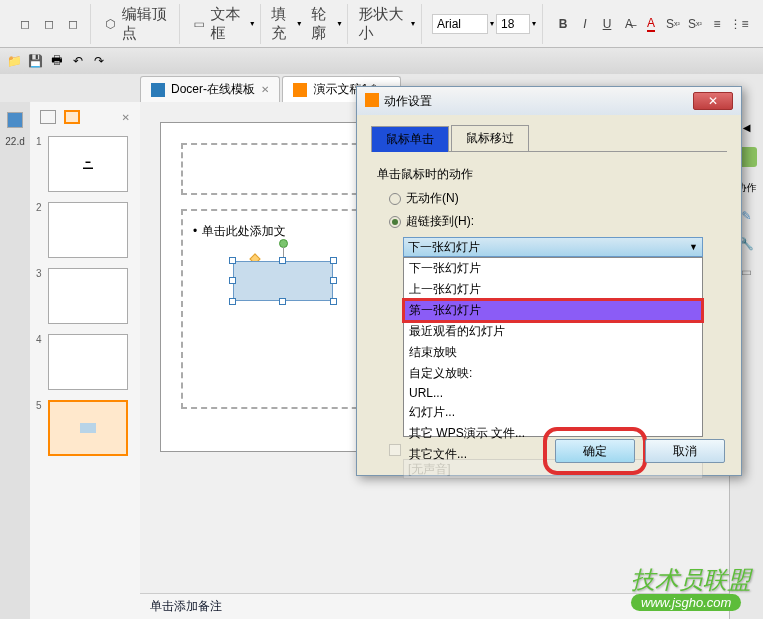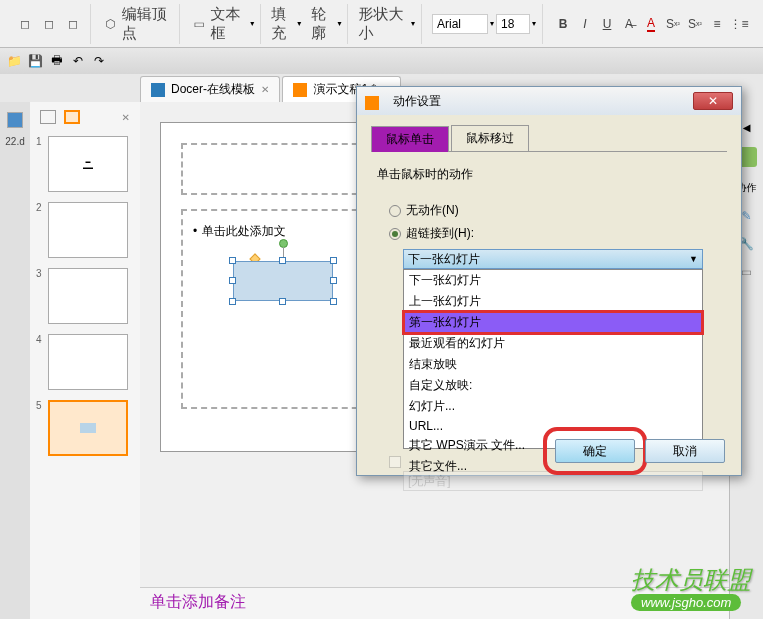--- a/index.html
+++ b/index.html
@@ -33,32 +33,32 @@
 .slide{width:480px;height:330px;background:#fff;border:1px solid #999;padding:20px;position:relative}
 .slide-title{border:2px dashed #aaa;text-align:center;padding:8px;font-size:24px;font-family:SimSun}
 .slide-body{border:2px dashed #aaa;margin-top:14px;padding:10px;height:200px;position:relative}
 .slide-body-txt{font-size:16px}
 .shape-sel{position:absolute;left:50px;top:50px;width:100px;height:50px}
 .shape-rect{width:100px;height:40px;background:#c8dcec;border:1px solid #6a9ac8;position:relative}
 .handle{position:absolute;width:7px;height:7px;background:#fff;border:1px solid #3a7cb8}
 .rot{position:absolute;width:9px;height:9px;border-radius:50%;background:#7bc46e;border:1px solid #4a9c3e;top:-22px;left:46px}
 .rot-line{position:absolute;width:1px;height:14px;background:#999;top:-14px;left:50px}
 .rotate-sq{position:absolute;width:8px;height:8px;background:#ffd070;transform:rotate(45deg);border:1px solid #e0a030;top:-6px;left:18px}
-.notes{height:32px;background:#f5f5f5;border-top:1px solid #ccc;padding:4px 10px;font-size:16px;color:#a21caf}
+.notes{height:26px;background:#f5f5f5;border-top:1px solid #ccc;padding:4px 10px;font-size:12px;color:#0f172a}
 .sidepanel{width:34px;background:#e8e8e8;border-left:1px solid #bbb;display:flex;flex-direction:column;align-items:center;padding-top:20px;gap:14px}
 .dialog{position:absolute;left:356px;top:86px;width:386px;height:390px;background:#ece9d8;border:1px solid #7a96af;box-shadow:3px 3px 10px rgba(0,0,0,0.4)}
 .dlg-title{height:28px;background:linear-gradient(#f5f5f5,#dce5ee);display:flex;align-items:center;padding:0 8px;justify-content:space-between}
-.dlg-title-txt{display:flex;align-items:flex-end;gap:14px;font-size:12px}
+.dlg-title-txt{display:flex;align-items:flex-start;gap:5px;font-size:12px}
 .dlg-close{width:40px;height:18px;background:linear-gradient(#e07070,#c04040);border:1px solid #a03030;border-radius:2px;display:flex;align-items:center;justify-content:center;color:#fff;cursor:pointer}
 .dlg-body{padding:10px 14px}
 .dlg-tabs{display:flex;border-bottom:1px solid #999}
 .dlg-tab{padding:4px 14px;border:1px solid #999;border-bottom:none;background:#ece9d8;font-size:12px;cursor:pointer;margin-right:2px}
-.dlg-tab.active{background:#a21caf;position:relative;top:1px}
+.dlg-tab.active{background:#1d4ed8;position:relative;top:1px}
 .dlg-group{margin-top:8px;padding:6px}
-.dlg-group-title{font-size:12px;margin-bottom:16px}
+.dlg-group-title{font-size:12px;margin-bottom:4px}
 .radio-row{display:flex;align-items:center;gap:5px;padding:3px 12px;font-size:12px}
 .radio{width:12px;height:12px;border:1px solid #888;border-radius:50%;display:flex;align-items:center;justify-content:center}
 .radio.checked::after{content:'';width:6px;height:6px;background:#4a7c3a;border-radius:50%}
 .combo{margin:4px 0 0 26px;width:300px;height:20px;background:linear-gradient(#d4e8f4,#a8d4ec);border:1px solid #6a9ac8;display:flex;align-items:center;padding:0 4px;font-size:12px;justify-content:space-between}
 .combo-arrow{font-size:9px}
 .dropdown{margin-left:26px;width:300px;background:#fff;border:1px solid #888;max-height:180px}
 .dd-item{padding:2px 5px;font-size:12px;cursor:pointer}
 .dd-item.hl{background:#8b5cf6}
 .dd-item.hl-box{outline:3px solid #e03030;outline-offset:-1px}
 .checkbox-row{display:flex;align-items:center;gap:5px;padding:3px 12px;font-size:12px;margin-top:4px}
@@ -255,22 +255,22 @@
           <span>下一张幻灯片</span>
           <span class="combo-arrow">▼</span>
         </div>
         <div class="dropdown">
           <div class="dd-item">下一张幻灯片</div>
           <div class="dd-item">上一张幻灯片</div>
           <div class="dd-item hl hl-box">第一张幻灯片</div>
           <div class="dd-item">最近观看的幻灯片</div>
           <div class="dd-item">结束放映</div>
           <div class="dd-item">自定义放映:</div>
+          <div class="dd-item">URL...</div>
           <div class="dd-item">幻灯片...</div>
-          <div class="dd-item">URL...</div>
           <div class="dd-item">其它 WPS演示 文件...</div>
           <div class="dd-item">其它文件...</div>
         </div>
         <div class="checkbox-row" style="opacity:0.35">
             <div class="checkbox"></div>
           </div>
         <div class="combo2" style="opacity:0.35">[无声音]</div>
       </div>
     </div>
     <div class="dlg-btns">

